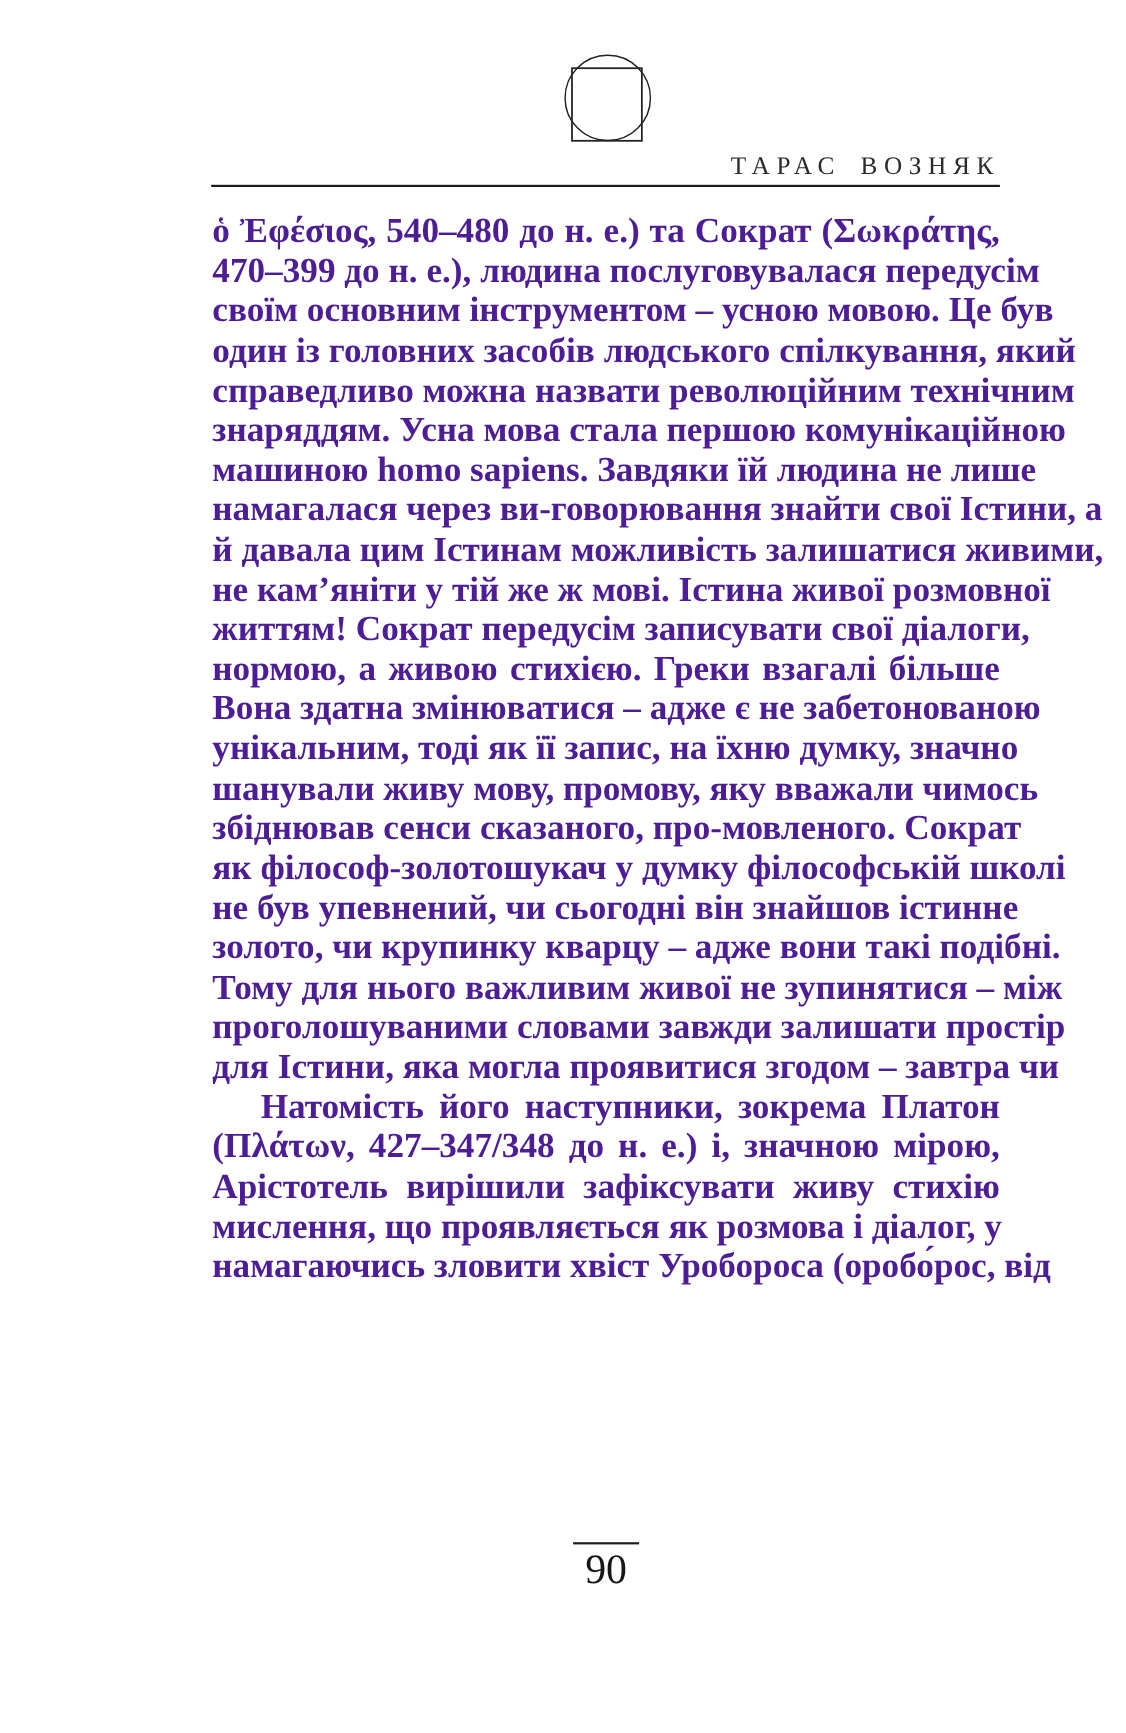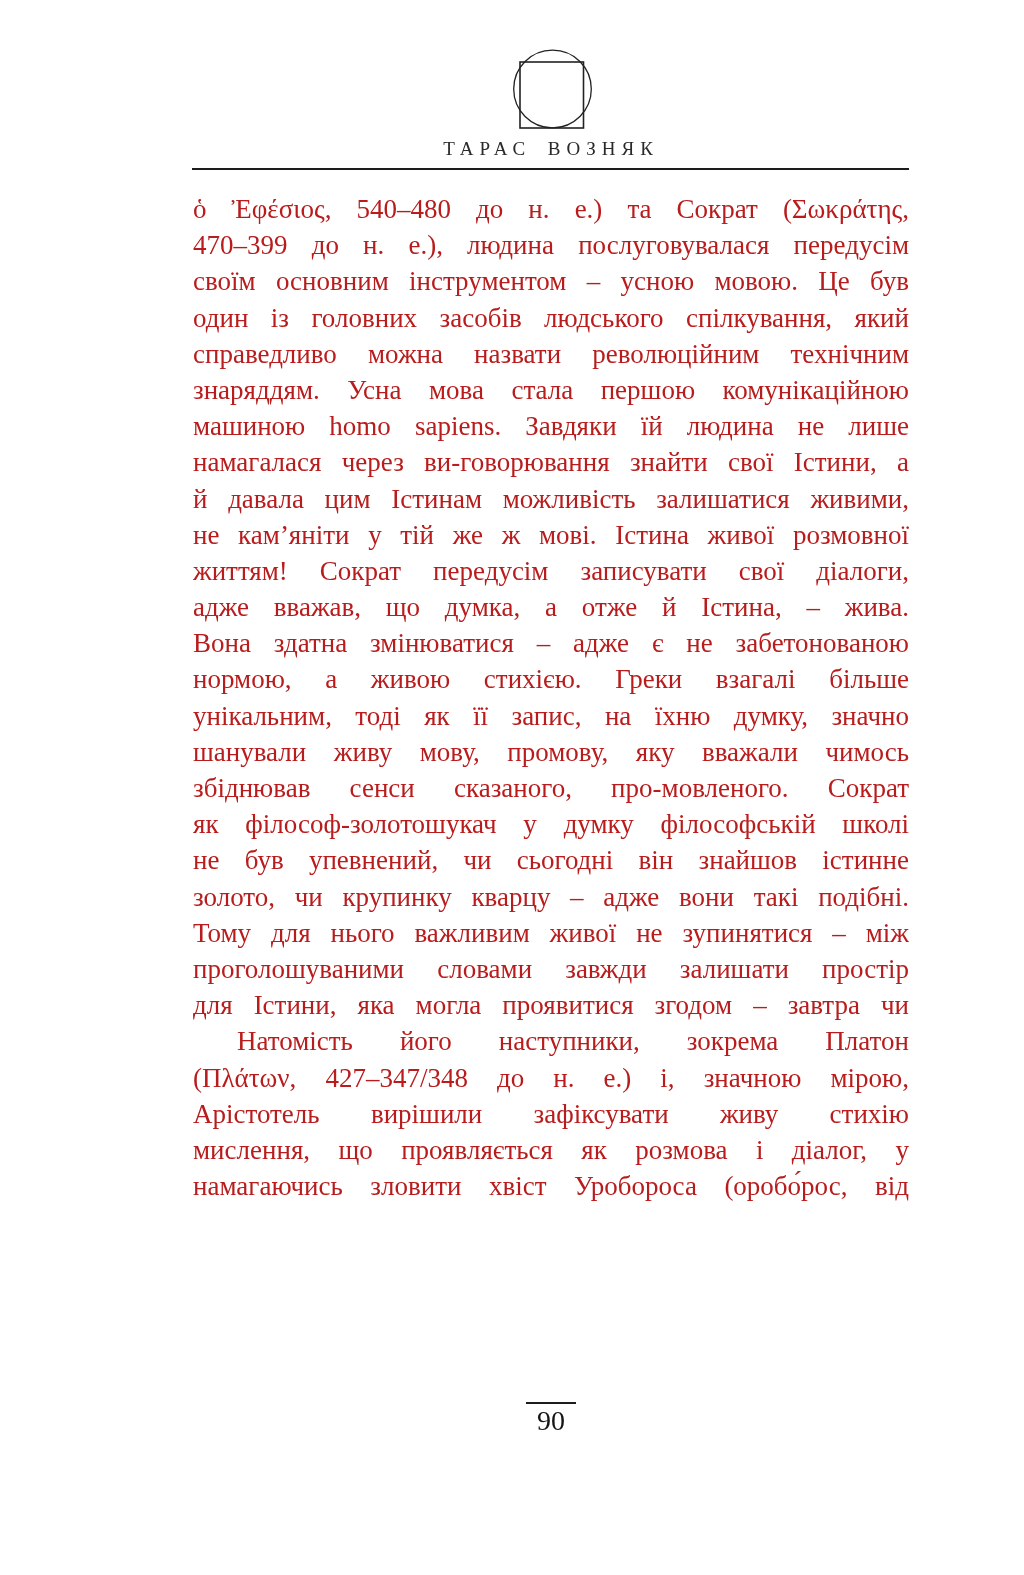--- a/index.html
+++ b/index.html
@@ -18,39 +18,40 @@
     position: absolute;
     left: 512px; top: 49px;
     width: 81px; height: 81px;
   }
   .logo svg { display: block; width: 100%; height: 100%; }
 
   
   .author {
     position: absolute;
     left: 193px; top: 138px; width: 716px;
-    text-align: center;
-    font-size: 19px;
+    text-align: right;
+    font-size: 23px;
     letter-spacing: 6px;
     word-spacing: 6px;
     color: #2a2a2a;
   }
   .header-rule {
     position: absolute;
     left: 192px; top: 168px; width: 717px;
     border-top: 2px solid #1c1c1c;
   }
 
   
   .textcol {
     position: absolute;
     left: 193px; top: 191px; width: 716px;
-    font-size: 27px;
+    font-size: 32px;
     line-height: 36.2px;
-    color: #b91c1c;
+    color: #4c1d95;
+    font-weight: bold;
   }
   .ln {
     text-align: justify;
     -moz-text-align-last: justify;
     text-align-last: justify;
     text-justify: inter-word;
     white-space: nowrap;
     height: 36.2px;
   }
   .ln.last { text-align-last: left; -moz-text-align-last: left; }
@@ -59,21 +60,21 @@
   
   .footer {
     position: absolute;
     left: 193px; top: 1402px; width: 716px;
     text-align: center;
   }
   .pagenum {
     display: inline-block;
     border-top: 2px solid #1c1c1c;
     padding: 1px 11px 0 11px;
-    font-size: 28px;
+    font-size: 38px;
     color: #161616;
   }
 </style>
 </head>
 <body>
 
 <div class="page">
 
   <div class="logo">
     <svg viewBox="0 0 81 81" xmlns="http://www.w3.org/2000/svg">
@@ -90,23 +91,22 @@
     <div class="ln">470–399 до н. е.), людина послуговувалася передусім</div>
     <div class="ln">своїм основним інструментом – усною мовою. Це був</div>
     <div class="ln">один із головних засобів людського спілкування, який</div>
     <div class="ln">справедливо можна назвати революційним технічним</div>
     <div class="ln">знаряддям. Усна мова стала першою комунікаційною</div>
     <div class="ln">машиною homo sapiens. Завдяки їй людина не лише</div>
     <div class="ln">намагалася через ви-говорювання знайти свої Істини, а</div>
     <div class="ln">й давала цим Істинам можливість залишатися живими,</div>
     <div class="ln">не кам’яніти у тій же ж мові. Істина живої розмовної</div>
     <div class="ln">життям! Сократ передусім записувати свої діалоги,</div>
-    <div class="ln">адже вважав, що думка, а отже й Істина, – жива.</div>
+    <div class="ln">нормою, а живою стихією. Греки взагалі більше</div>
     <div class="ln">Вона здатна змінюватися – адже є не забетонованою</div>
-    <div class="ln">нормою, а живою стихією. Греки взагалі більше</div>
     <div class="ln">унікальним, тоді як її запис, на їхню думку, значно</div>
     <div class="ln">шанували живу мову, промову, яку вважали чимось</div>
     <div class="ln">збіднював сенси сказаного, про-мовленого. Сократ</div>
     <div class="ln">як філософ-золотошукач у думку філософській школі</div>
     <div class="ln">не був упевнений, чи сьогодні він знайшов істинне</div>
     <div class="ln">золото, чи крупинку кварцу – адже вони такі подібні.</div>
     <div class="ln">Тому для нього важливим живої не зупинятися – між</div>
     <div class="ln">проголошуваними словами завжди залишати простір</div>
     <div class="ln">для Істини, яка могла проявитися згодом – завтра чи</div>
     <div class="ln indent">Натомість його наступники, зокрема Платон</div>

